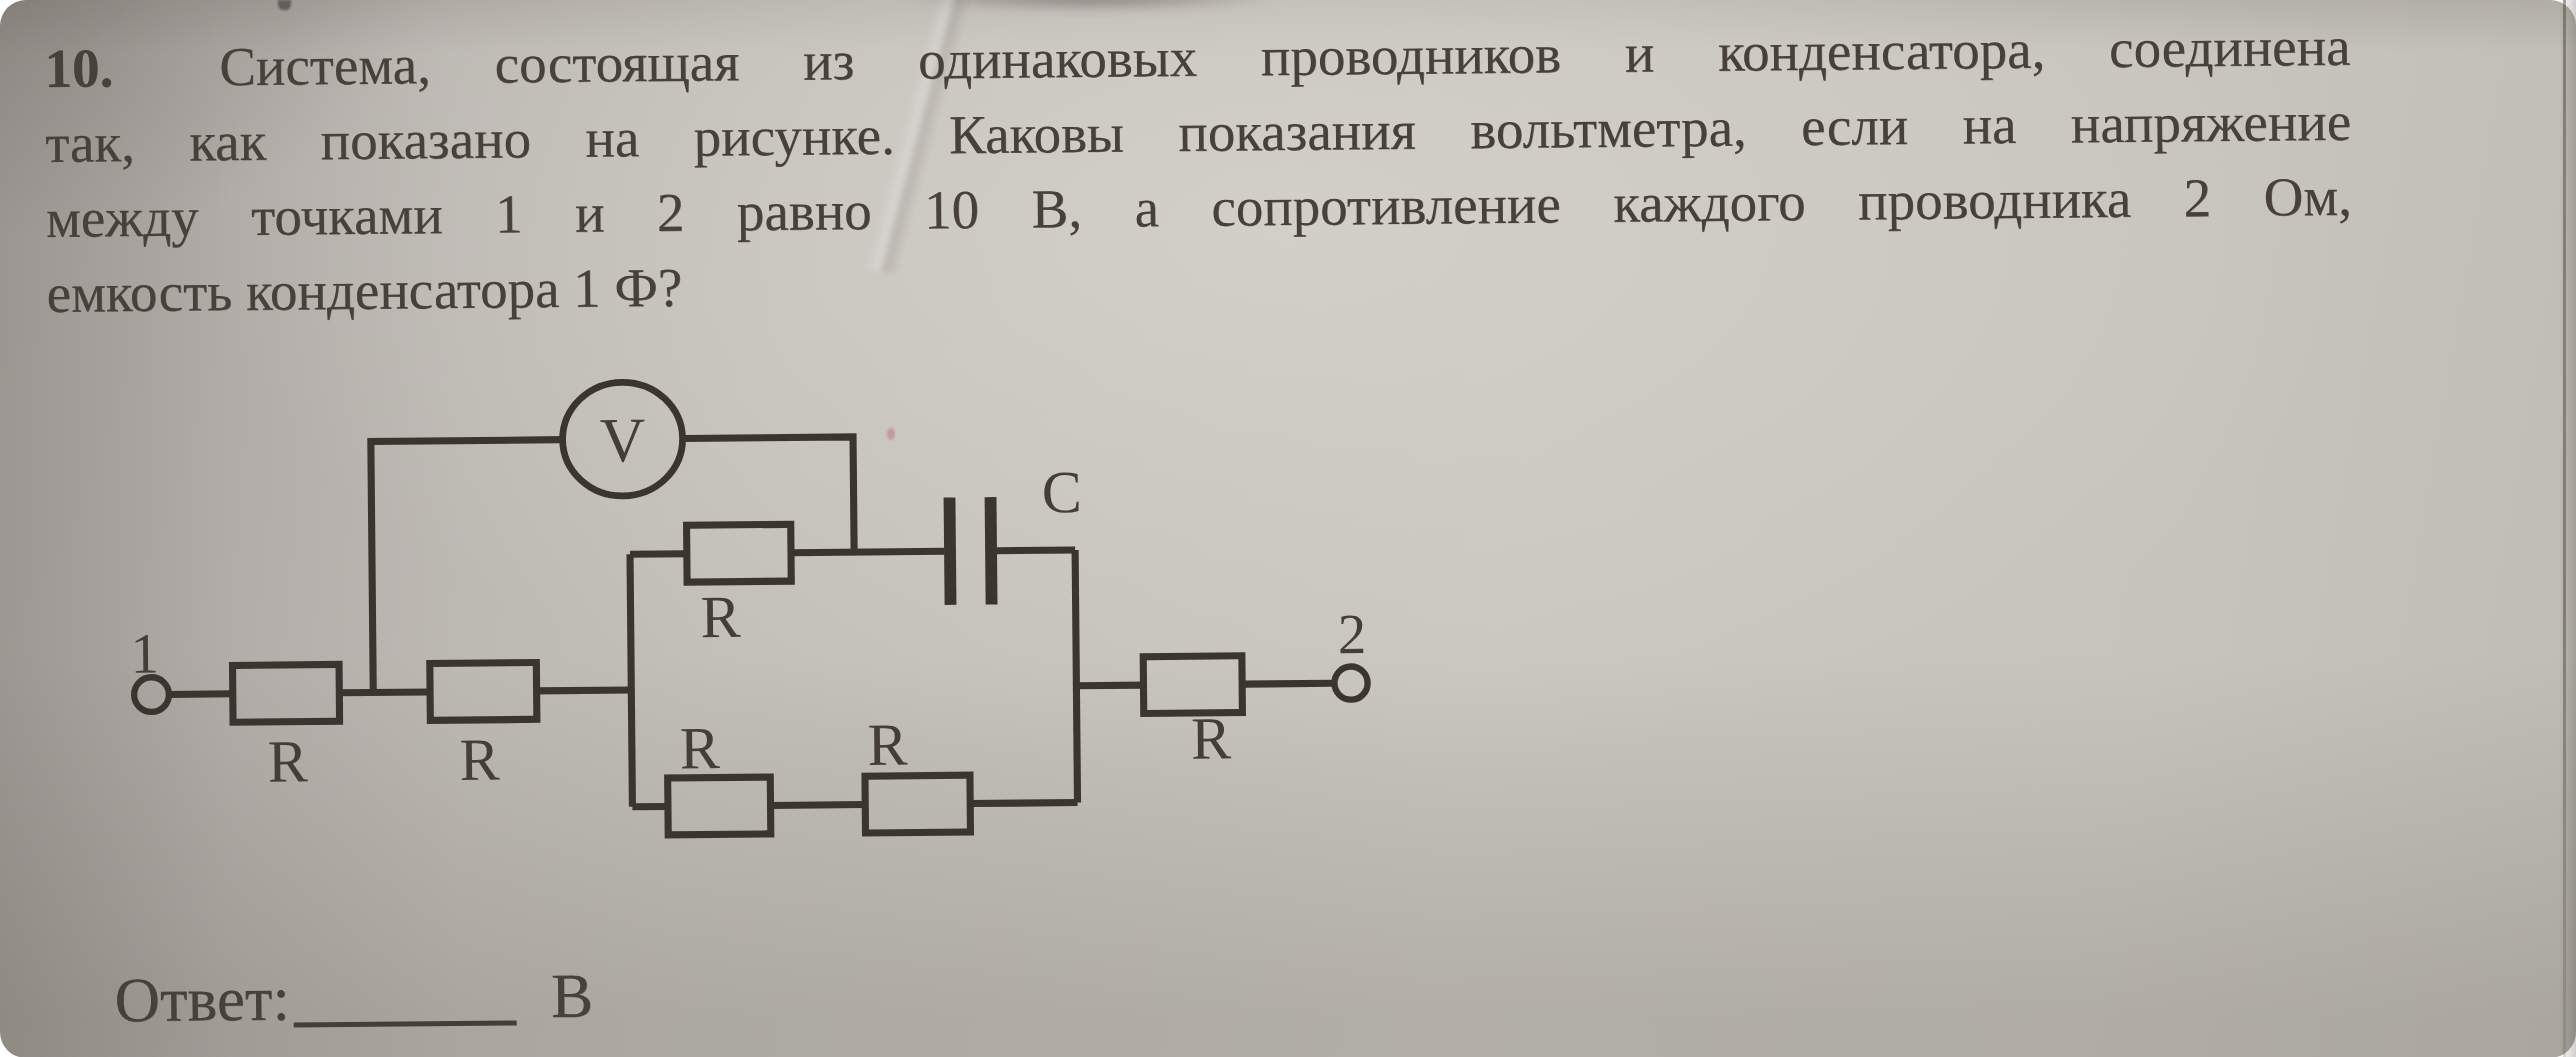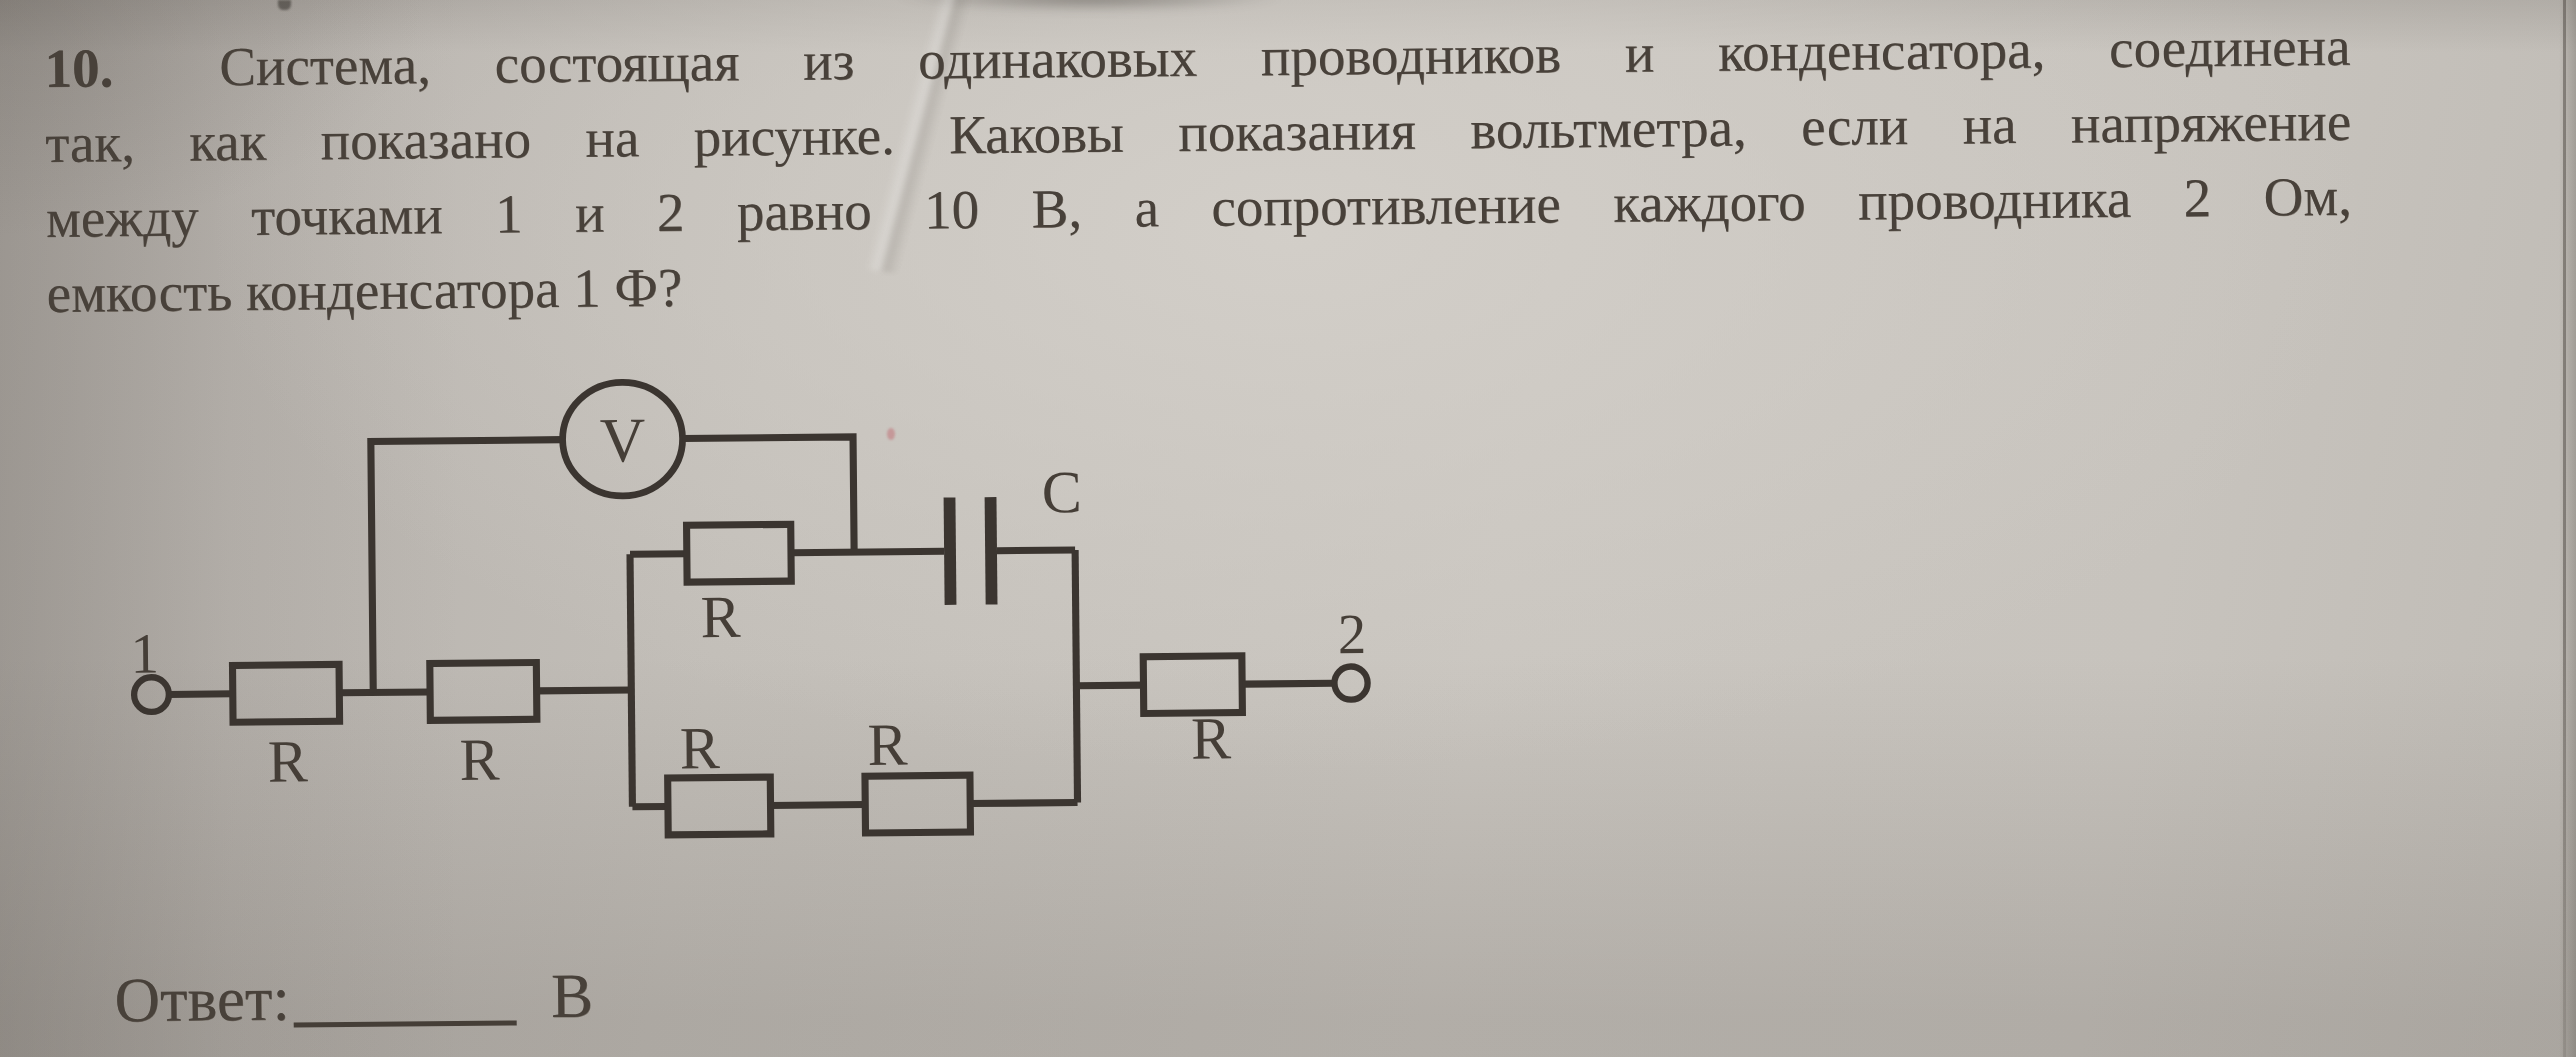--- a/index.html
+++ b/index.html
@@ -10,20 +10,21 @@
   
   .paper{
     position:absolute;inset:0;
     background:
       radial-gradient(1500px 750px at 50% 22%, rgba(211,207,201,.95), rgba(211,207,201,0) 72%),
       radial-gradient(710px 395px at 0% 0%, rgba(82,76,70,.20), rgba(82,76,70,0) 60%),
       linear-gradient(to right, rgba(88,83,76,.26) 0%, rgba(88,83,76,.07) 9%, rgba(88,83,76,0) 18%),
       linear-gradient(to bottom, rgba(86,80,74,.16) 0%, rgba(86,80,74,0) 5%),
       linear-gradient(to bottom, rgba(86,80,74,0) 62%, rgba(86,80,74,.20) 96%),
       linear-gradient(100deg, #b2ada8 0%, #c2beb8 30%, #c9c5bf 58%, #c7c3bd 82%, #bfbbb5 100%);
+    border-radius: 26px;
   }
   .top-smudge{
     position:absolute;left:837px;top:-6.3px;width:505px;height:24px;
     background:radial-gradient(50% 100% at 50% 0, rgba(55,50,45,.5), rgba(55,50,45,0) 78%);
     filter:blur(4px);
   }
   .top-tick{
     position:absolute;left:278px;top:0;width:12.6px;height:10.3px;
     background:rgba(48,43,38,.55);border-radius:0 0 5.5px 5.5px;filter:blur(0.8px);
   }

